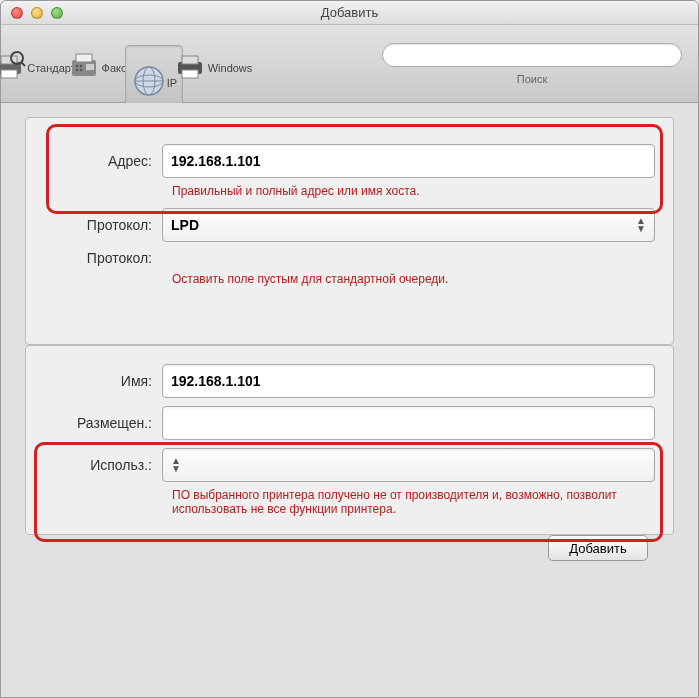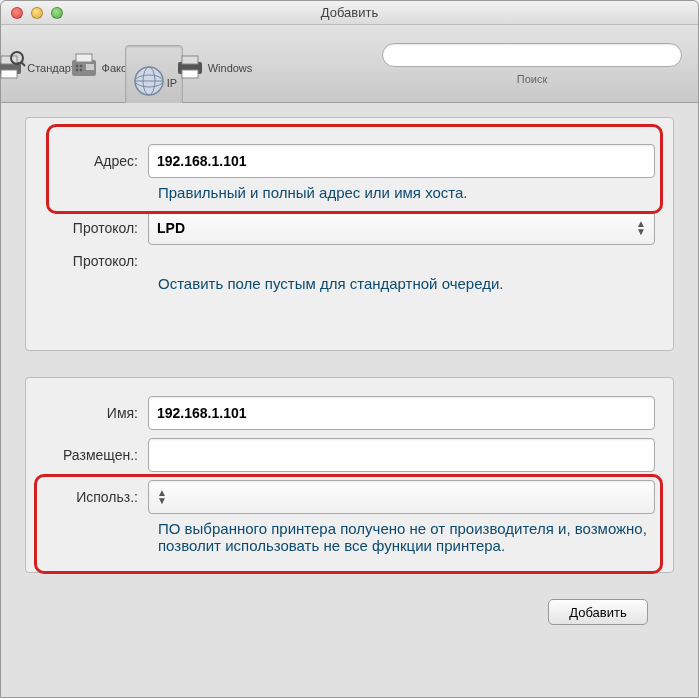--- a/index.html
+++ b/index.html
@@ -101,22 +101,21 @@
     .content {
       flex: 1;
       padding: 14px 24px 14px 24px;
       overflow: auto;
       background: #e1e1e1;
     }
     .panel {
       background: #efefef;
       border: 1px solid #bdbdbd;
       border-radius: 4px;
-      padding: 18px 18px 18px 6px;
-      margin-bottom: 26px;
+      padding: 18px 18px 18px 20px;
       position: relative;
     }
     .highlight-top {
       position: absolute;
       top: 6px; left: 20px; right: 10px; height: 90px;
       border: 3px solid #d1201f;
       border-radius: 10px;
       pointer-events: none;
     }
     .highlight-bottom {
@@ -158,22 +157,22 @@
     .form-select {
       display: flex;
       align-items: center;
       justify-content: space-between;
       background: linear-gradient(#fdfdfd, #f0f0f0);
       cursor: default;
     }
     .select-arrows { color:#555; font-size:10px; line-height:8px; display:flex; flex-direction:column; }
     .hint {
       margin-left: 126px;
-      font-size: 15px;
-      color: #0c4a6e;
+      font-size: 12px;
+      color: #b91c1c;
       margin-top: -2px;
       margin-bottom: 10px;
     }
     .footer {
       display: flex;
       justify-content: flex-end;
       padding: 0 26px 18px 0;
     }
     .btn {
       min-width: 100px;

